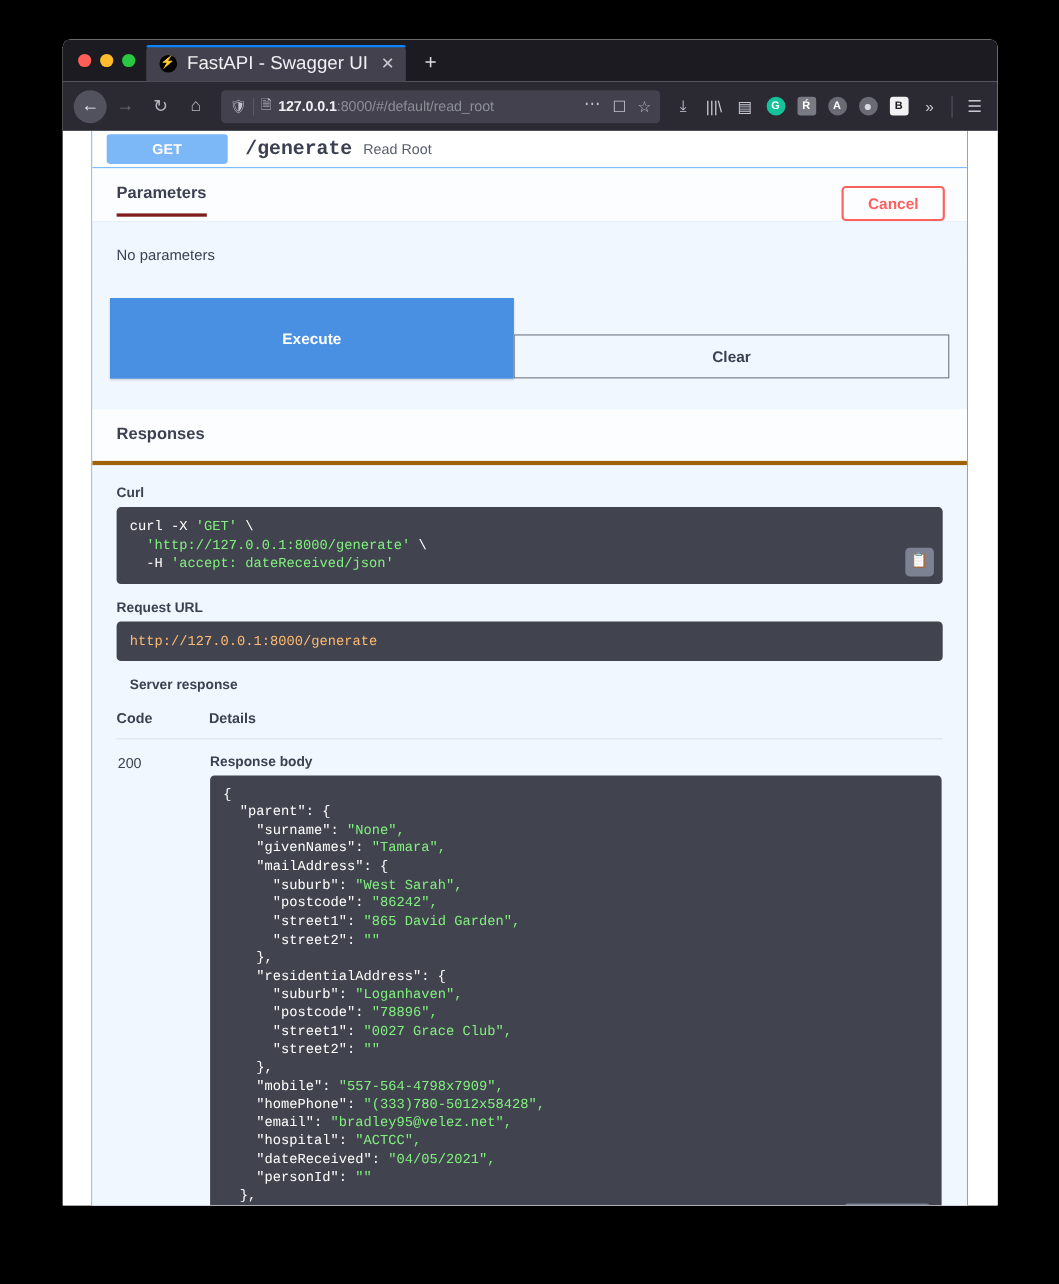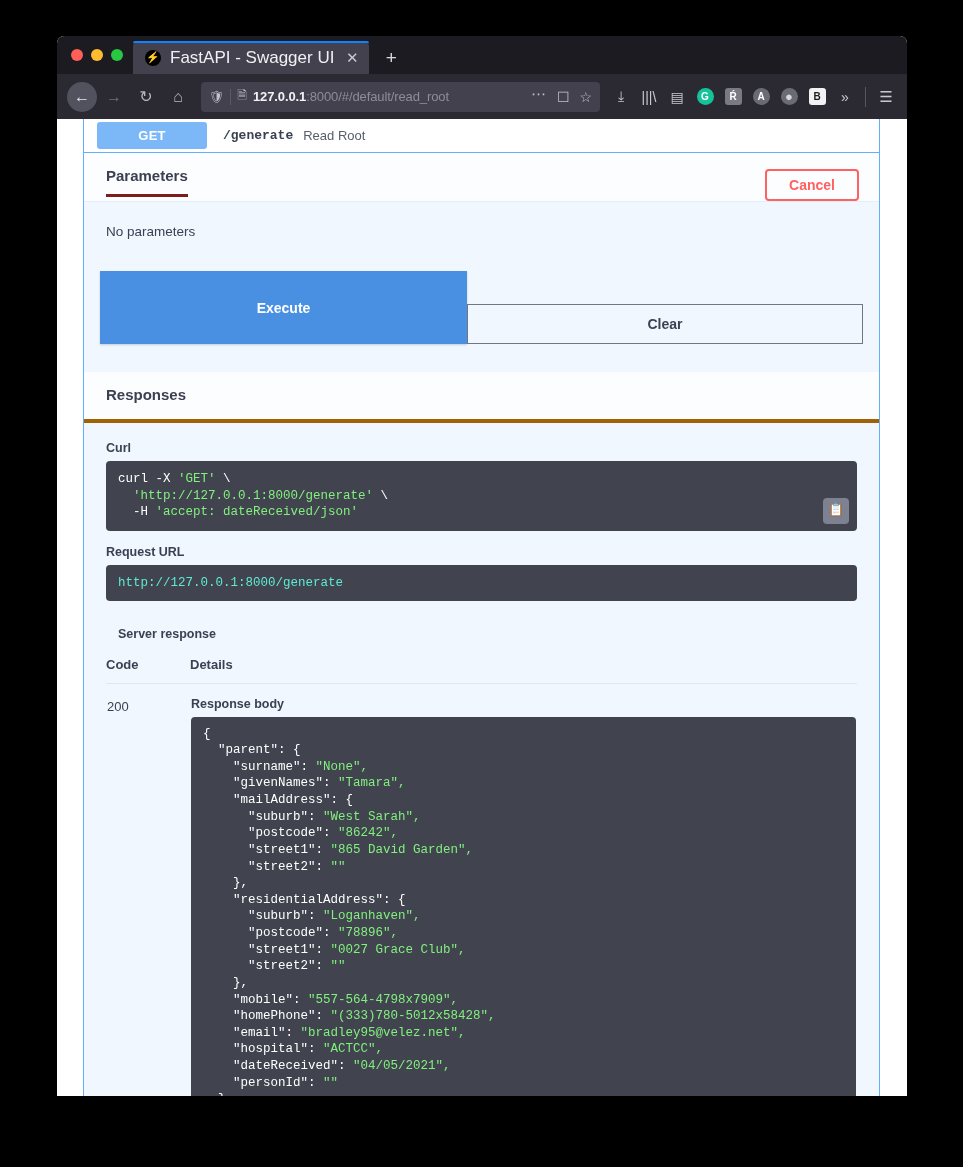--- a/index.html
+++ b/index.html
@@ -166,21 +166,21 @@
     color: #ffffff;
     text-align: center;
     font-size: 13px; font-weight: 700;
     border-radius: 3px;
     padding: 6px 0;
     letter-spacing: 0.2px;
     margin-left: 13px;
   }
   .op-path {
     font-family: "Liberation Mono", monospace;
-    font-size: 13px; font-weight: 700;
+    font-size: 18px; font-weight: 700;
     color: #3b4151;
     padding-left: 16px;
   }
   .op-desc {
     font-size: 13px; color: #3b4151;
     padding-left: 10px; opacity: .85;
   }
 
   .op-body { background: #f0f7ff; border-top: 1px solid #61affe; }
 
@@ -276,25 +276,25 @@
     right: 8px; bottom: 7px;
     width: 26px; height: 26px;
     background: #7d8293;
     border-radius: 4px;
     display: flex; align-items: center; justify-content: center;
     color: #fff; font-size: 13px;
   }
   .url-block {
     background: #41444e;
     border-radius: 4px;
-    color: #5eead4;
+    color: #fdba74;
     font-family: "Liberation Mono", monospace;
     font-size: 12.5px;
     padding: 11px 12px;
-    margin-bottom: 26px;
+    margin-bottom: 14px;
   }
 
   .server-resp-label {
     font-size: 12.5px; font-weight: 700; color: #3b4151;
     margin: 0 0 16px 12px;
   }
   .resp-table { width: 100%; border-collapse: collapse; }
   .resp-table th {
     text-align: left;
     font-size: 13px; font-weight: 700; color: #3b4151;

